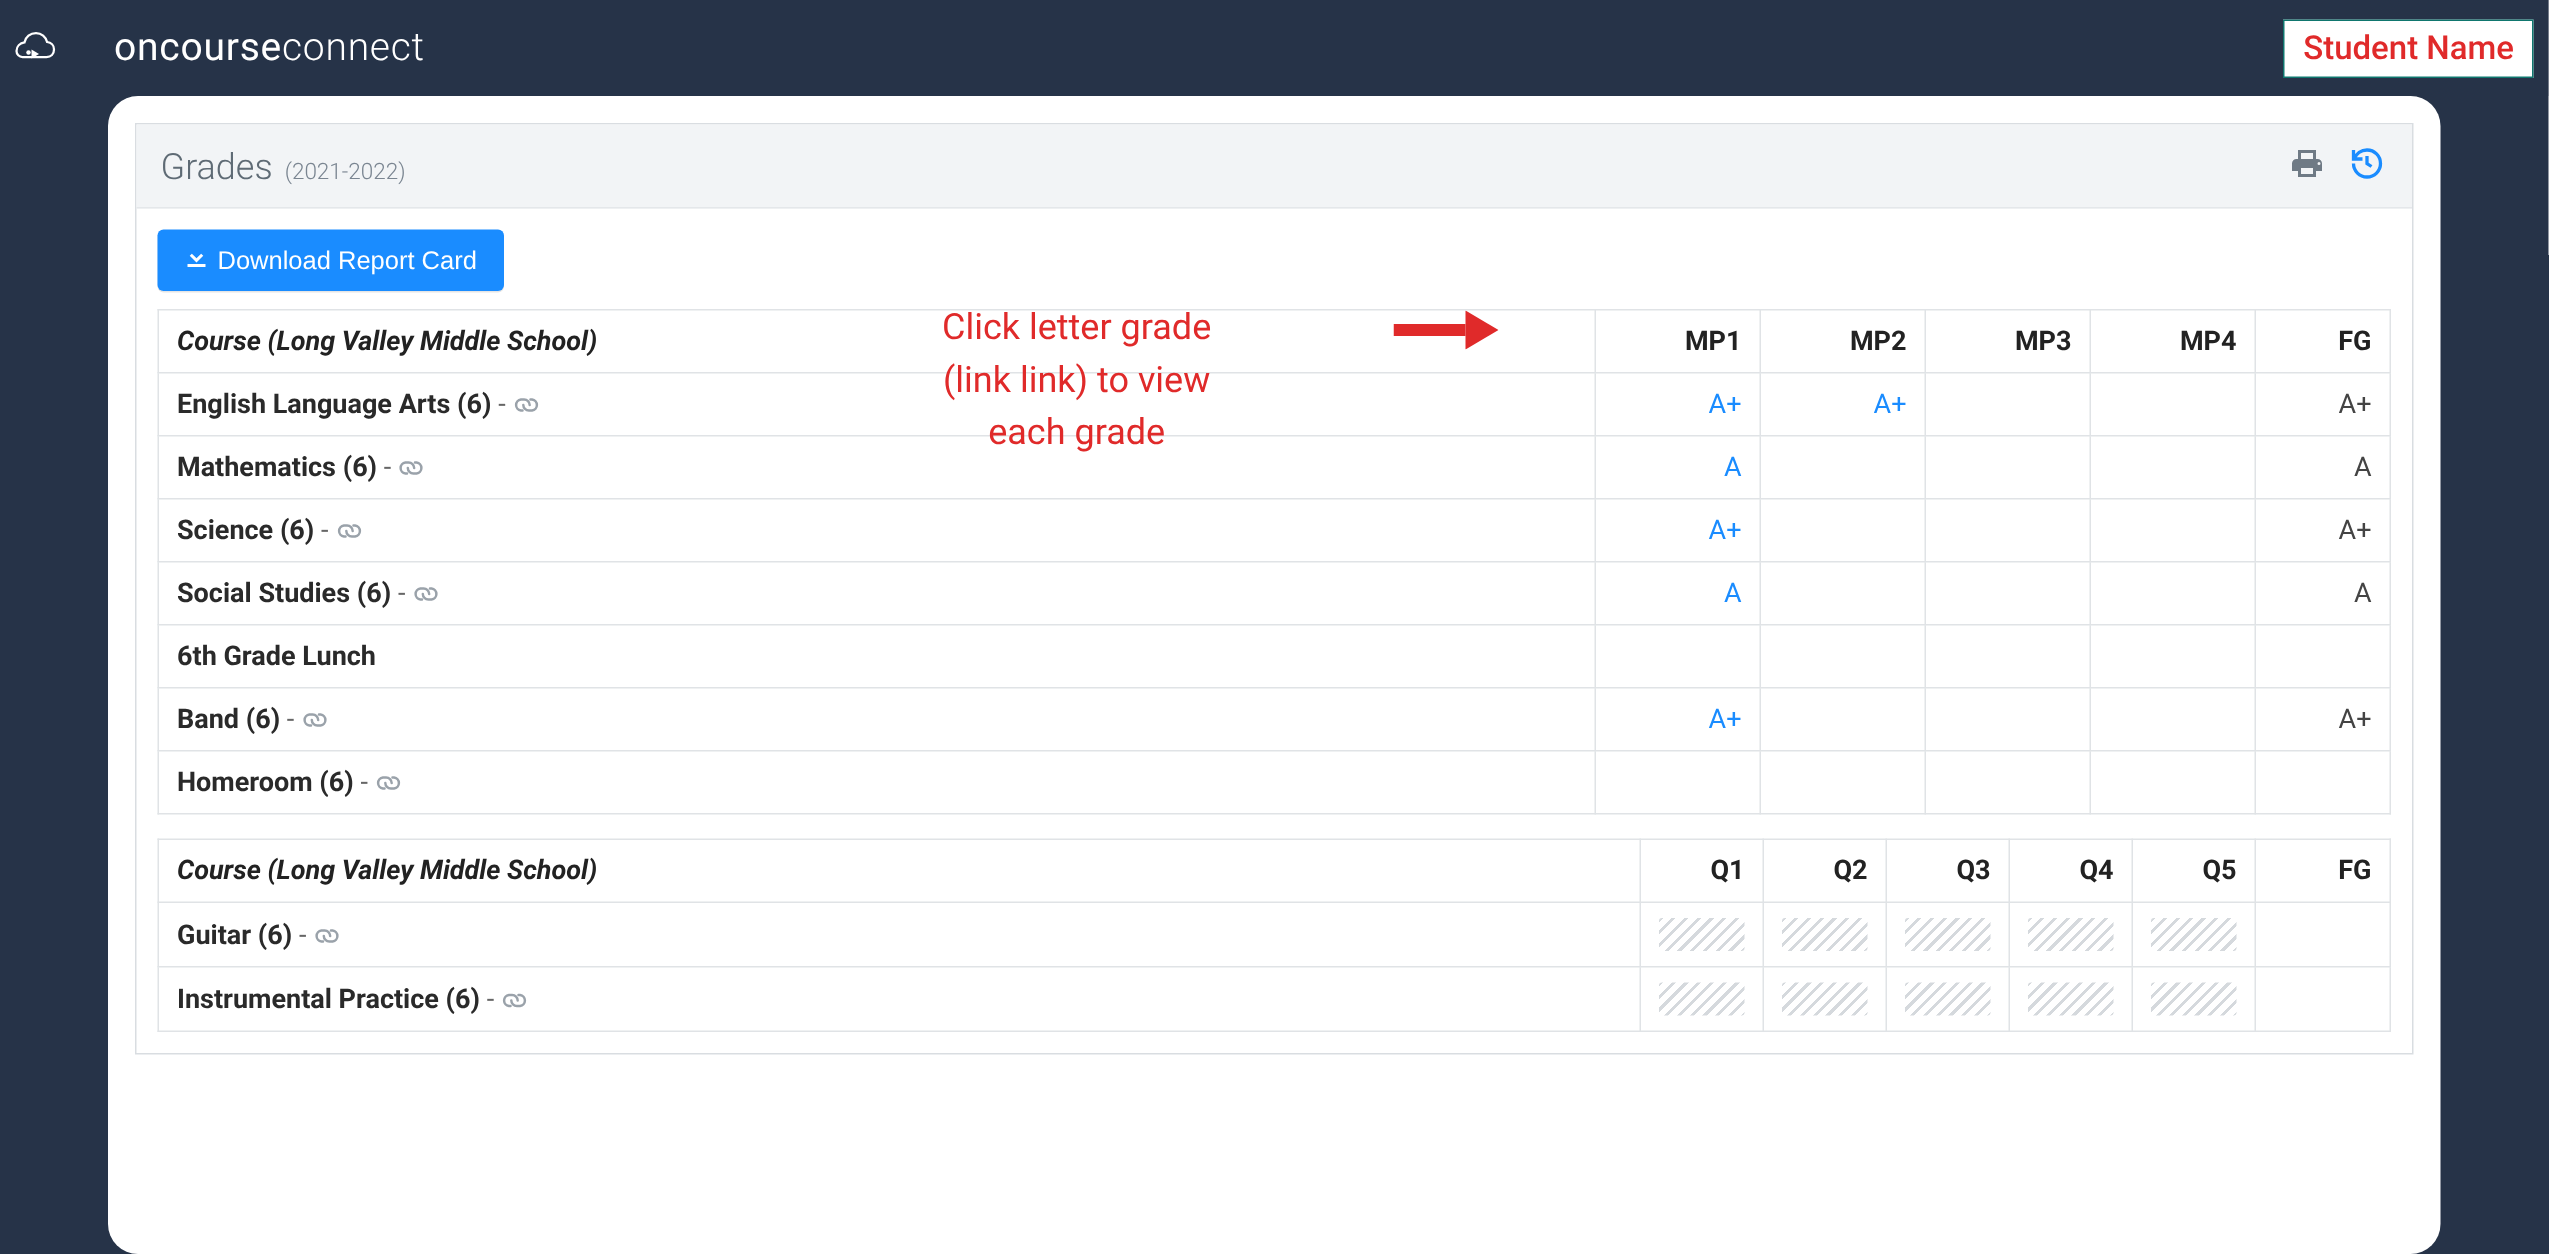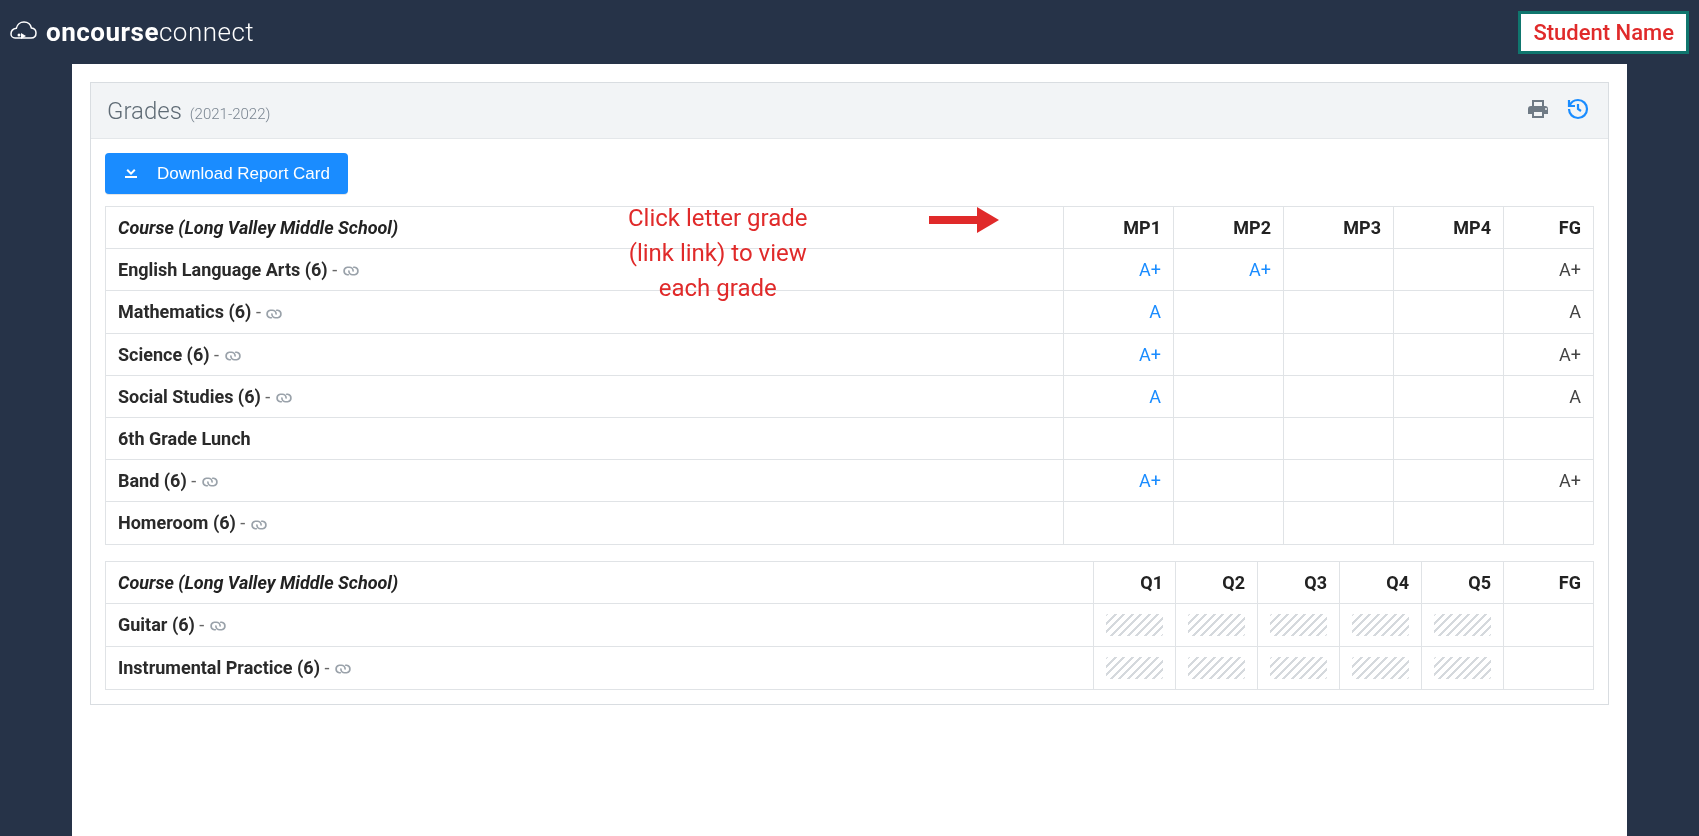--- a/index.html
+++ b/index.html
@@ -1,33 +1,33 @@
 <!DOCTYPE html>
 <html><head>
   <meta charset="utf-8">
   <style>
     * { box-sizing: border-box; margin: 0; padding: 0; }
     body { font-family: -apple-system, BlinkMacSystemFont, "Segoe UI", Roboto, Arial, sans-serif; background:#263348; color:#333; }
 
     .topbar { height:64px; background:#263348; display:flex; align-items:center; justify-content:space-between; padding:0 10px 0 8px; }
     .brand { display:flex; align-items:center; gap:8px; color:#fff; font-weight:300; font-size:26px; letter-spacing:0.5px; text-transform:lowercase; }
-    .brand b { font-weight:700; }
+    .brand b { font-weight:400;margin-left:30px; }
     .brand-cloud svg { display:block; }
-    .student-badge { background:#fff; border:3px solid #0f766e; padding:6px 12px; color:#e02a2a; font-size:22px; font-weight:500; }
-
-    .page-wrap { background:#fff; margin:0 72px; padding:18px 18px 0 18px; min-height:772px; }
+    .student-badge { background:#fff; border:1px solid #0f766e; padding:6px 12px; color:#e02a2a; font-size:22px; font-weight:500; }
+
+    .page-wrap { background:#fff; margin:0 72px; padding:18px 18px 0 18px; min-height:772px;border-radius:20px; }
     .panel { border:1px solid #d9dde1; }
     .panel-header { background:#f2f4f6; border-bottom:1px solid #e4e7ea; padding:12px 16px; display:flex; align-items:center; justify-content:space-between; }
     .panel-title { font-size:24px; font-weight:300; color:#5f6b75; display:flex; align-items:baseline; gap:8px; }
     .panel-title-year { font-size:15px; color:#7a8591; font-weight:300; }
     .panel-icons { display:flex; gap:12px; align-items:center; }
     .panel-icons button { border:none; background:transparent; cursor:pointer; padding:2px; }
 
     .panel-body { padding:14px; }
-    .btn-primary { display:inline-flex; align-items:center; gap:18px; background:#1a8cff; color:#fff; border:none; border-radius:4px; font-size:17px; padding:10px 18px; cursor:pointer; box-shadow:0 1px 0 rgba(0,0,0,.1); }
+    .btn-primary { display:inline-flex; align-items:center; gap:6px; background:#1a8cff; color:#fff; border:none; border-radius:4px; font-size:17px; padding:10px 18px; cursor:pointer; box-shadow:0 1px 0 rgba(0,0,0,.1); }
 
     .grades-table { width:100%; border-collapse:collapse; margin-top:12px; font-size:18px; color:#222; }
     .grades-table th, .grades-table td { border:1px solid #e0e3e6; padding:10px 12px; }
     .grades-table thead th { background:#fff; text-align:right; font-weight:700; }
     .grades-table thead th.course-col { text-align:left;font-style:italic; }
     .course-col { width:auto; }
     .term-col { width:110px; }
     .fg-col { width:90px; }
     .q-col { width:82px; }
 

